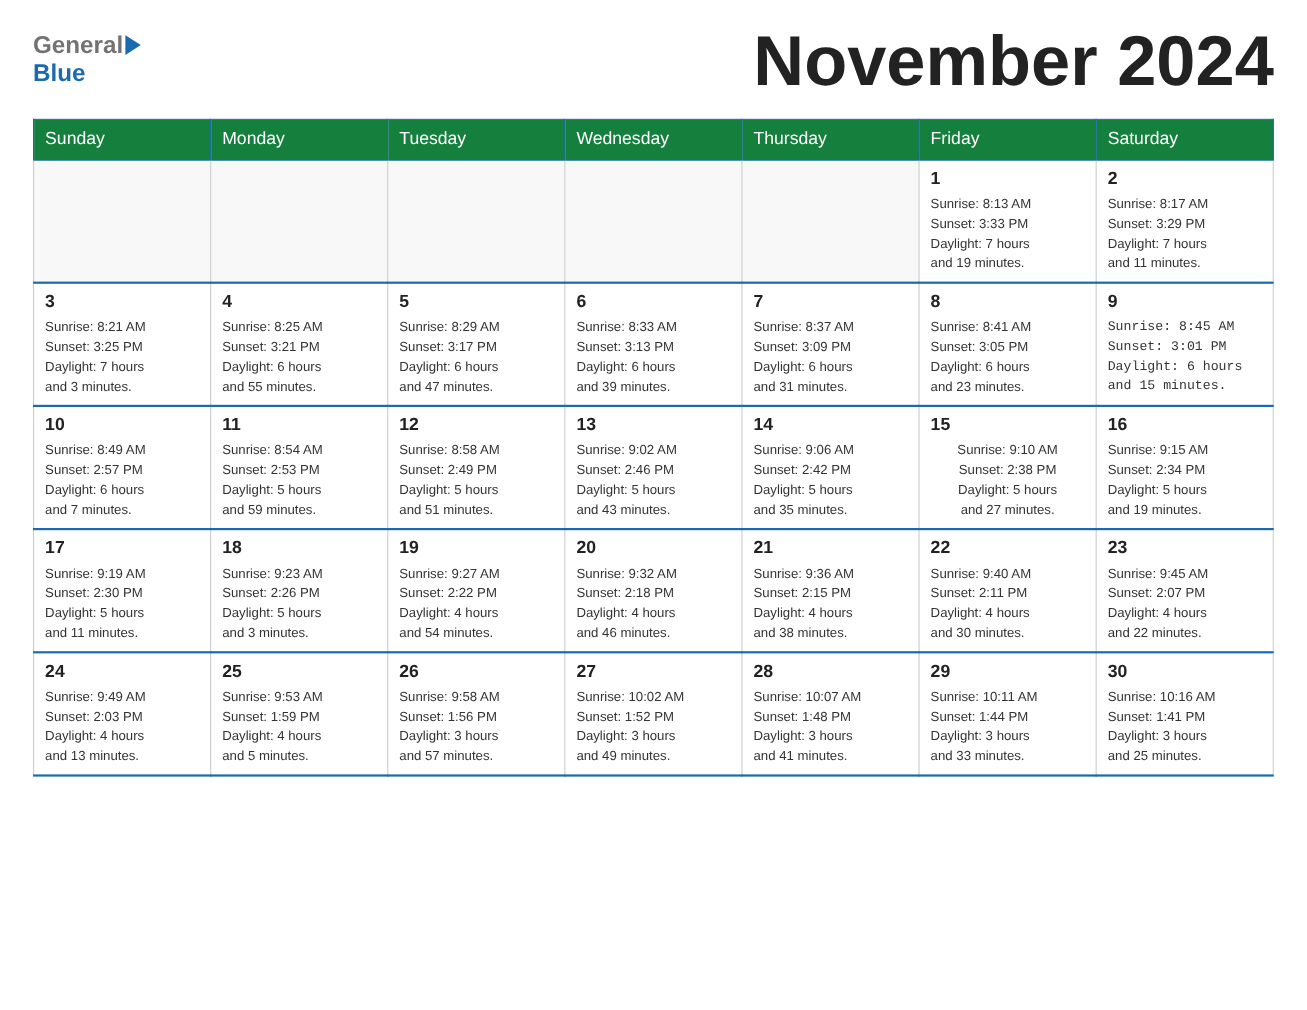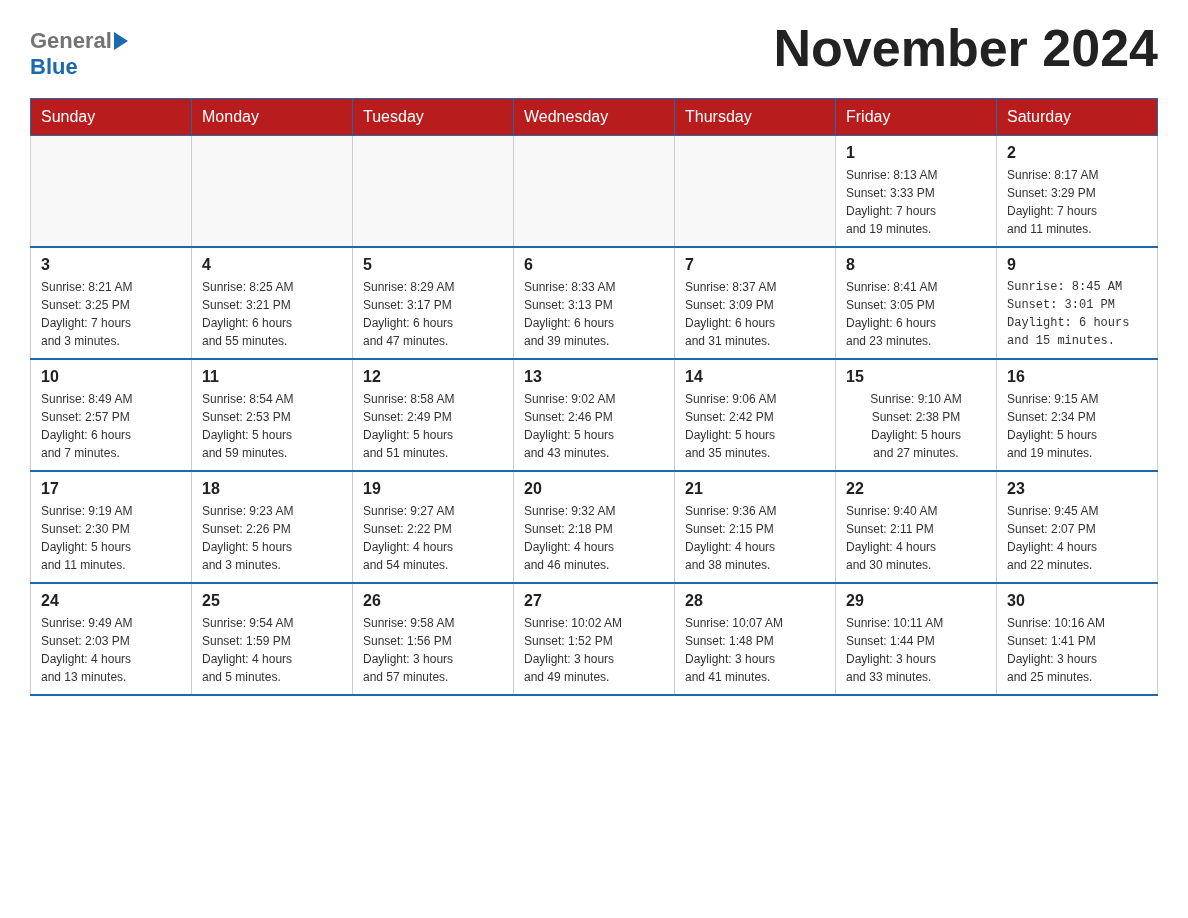--- a/index.html
+++ b/index.html
@@ -43,36 +43,36 @@
     }
     .logo-blue-word {
       font-size: 22px;
       font-weight: bold;
       color: #1a6aad;
     }
     .title-block {
       text-align: right;
     }
     .month-title {
-      font-size: 52px;
+      font-size: 64px;
       font-weight: bold;
       color: #222;
       line-height: 1.1;
     }
     .location {
       font-size: 20px;
       color: #444;
       margin-top: 4px;
     }
     table {
       width: 100%;
       border-collapse: collapse;
     }
     thead th {
-      background: #b91c1c;
+      background: #15803d;
       color: #fff;
       font-size: 16px;
       font-weight: normal;
       padding: 9px 10px;
       text-align: left;
       border: 1px solid #1a6aad;
     }
     tbody td {
       border: 1px solid #ccc;
       vertical-align: top;
@@ -305,21 +305,21 @@
       <tr>
         <td>
           <div class="day-num">24</div>
           <div class="day-info" style="white-space: pre-line;">Sunrise: 9:49 AM
 Sunset: 2:03 PM
 Daylight: 4 hours
 and 13 minutes.</div>
         </td>
         <td>
           <div class="day-num">25</div>
-          <div class="day-info" style="white-space: pre-line;">Sunrise: 9:54 AM
+          <div class="day-info" style="white-space: pre-line;">Sunrise: 9:53 AM
 Sunset: 1:59 PM
 Daylight: 4 hours
 and 5 minutes.</div>
         </td>
         <td>
           <div class="day-num">26</div>
           <div class="day-info" style="white-space: pre-line;">Sunrise: 9:58 AM
 Sunset: 1:56 PM
 Daylight: 3 hours
 and 57 minutes.</div>

